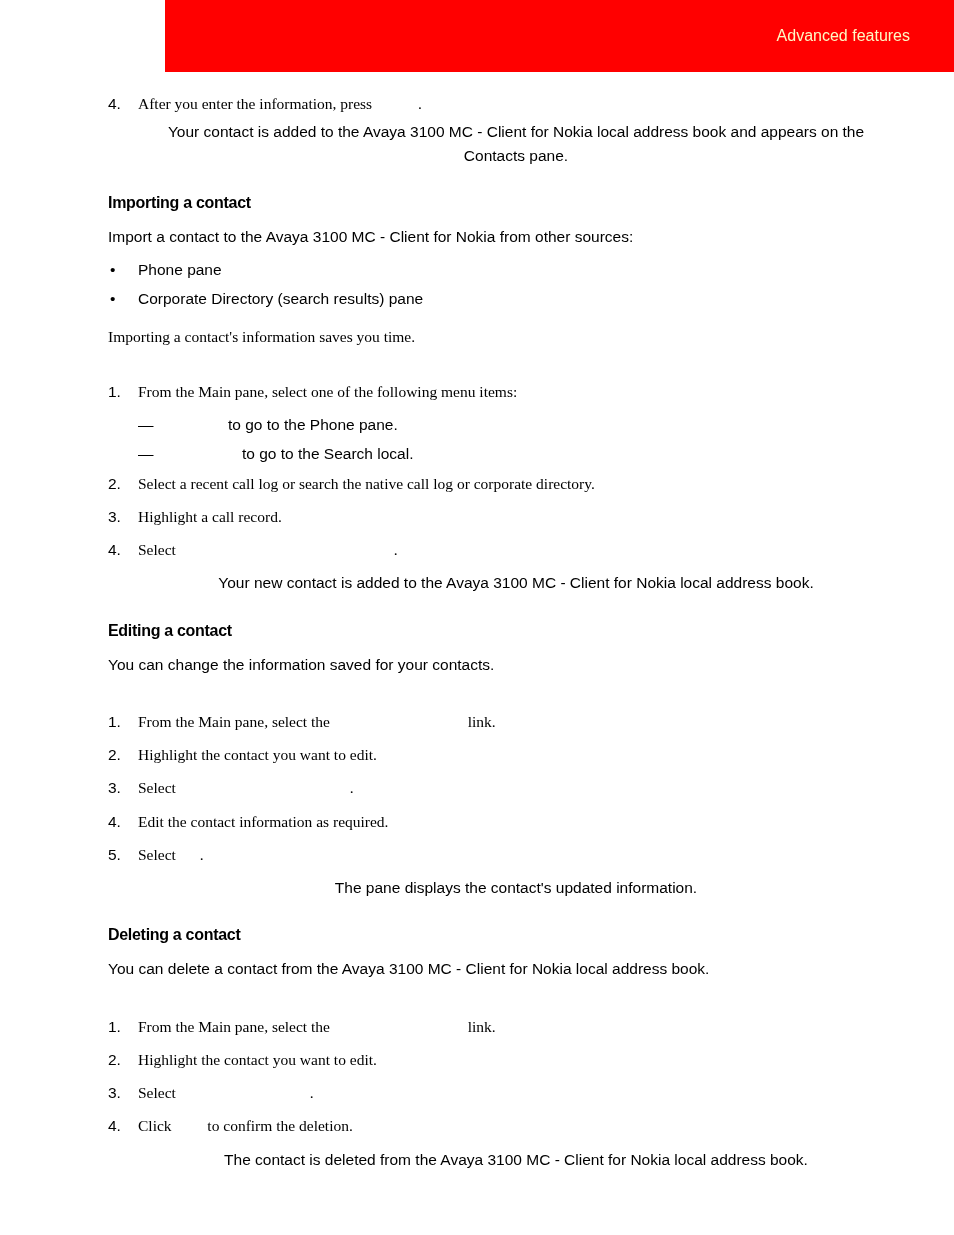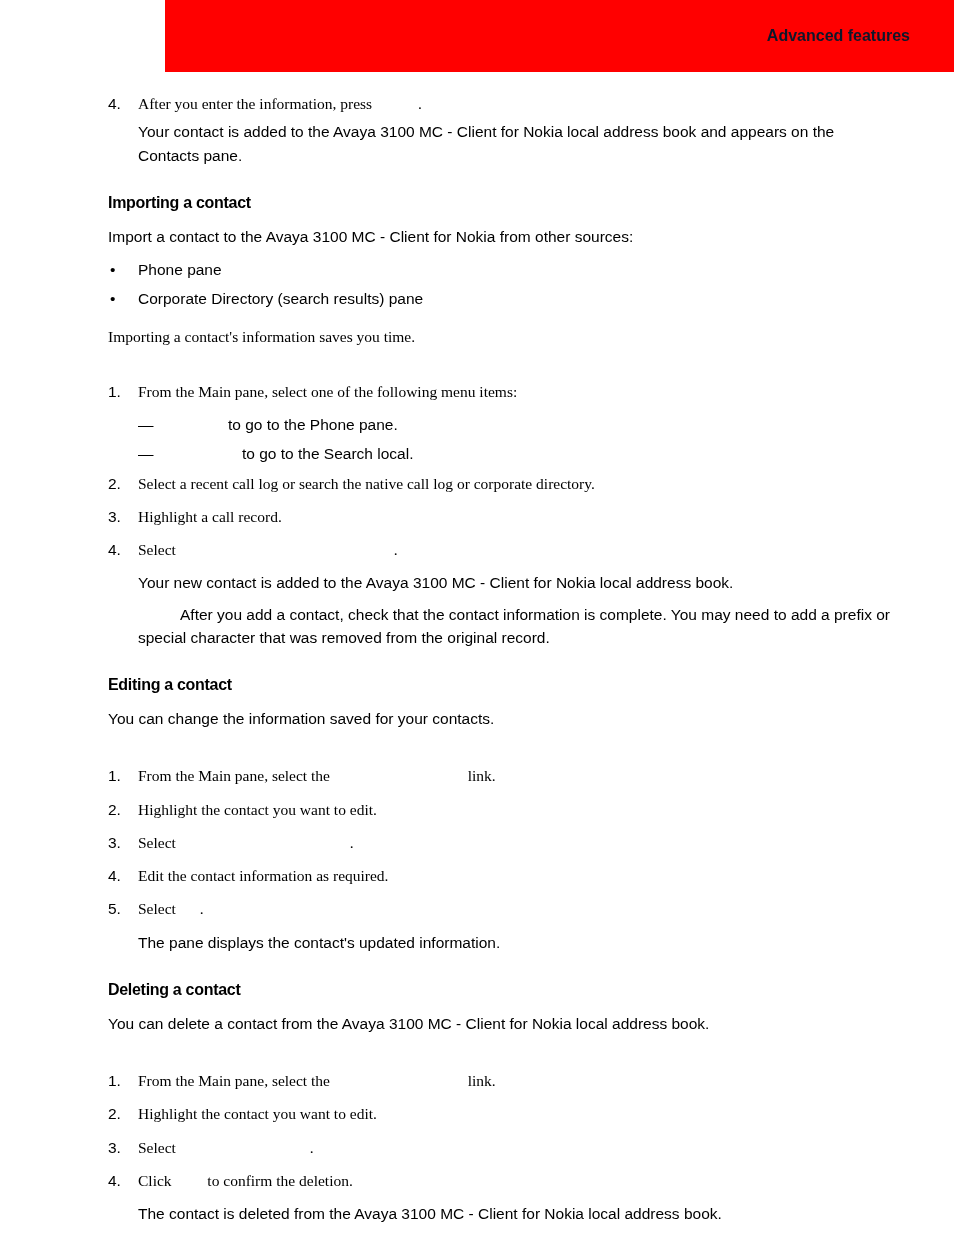--- a/index.html
+++ b/index.html
@@ -27,23 +27,23 @@
     .header-red {
       flex: 1;
       background: #ff0000;
       display: flex;
       align-items: center;
       justify-content: flex-end;
       padding-right: 44px;
     }
     
     .header-title {
-      color: #0f172a;
+      color: #fef9c3;
       font-size: 16px;
-      font-weight: 700;
+      font-weight: 400;
     }
     
     .content {
       padding: 20px 60px 36px 108px;
     }
     
     .ol-item {
       display: flex;
       margin-bottom: 5px;
     }
@@ -53,20 +53,21 @@
     }
     
     .ol-text {
       flex: 1;
       font-family: Liberation Serif, serif;
     }
     
     .ol-continuation {
       margin-left: 30px;
       margin-bottom: 5px;
+      text-align: center;
     }
     
     .sub-item {
       margin-left: 30px;
       display: flex;
       margin-top: 6px;
       margin-bottom: 6px;
     }
     
     .sub-dash {
@@ -208,23 +209,20 @@
     </div>
     <div class="ol-item">
       <div class="ol-num">4.</div>
       <div class="ol-text">
         <span>Select </span><span class="gap-word-opt"></span><span>.</span>
       </div>
     </div>
     <div class="ol-continuation">Your new contact is added to the Avaya 3100 MC - Client for Nokia local address book.</div>
   </div>
 
-  <div class="note-block">
-    <span class="gap-word"></span><span>After you add a contact, check that the contact information is complete. You may need to add a prefix or special character that was removed from the original record.</span>
-  </div>
 
   <h2>Editing a contact</h2>
   <p class="intro">You can change the information saved for your contacts.</p>
 
   <div class="section-break"></div>
 
   <div class="ol-block">
     <div class="ol-item">
       <div class="ol-num">1.</div>
       <div class="ol-text">

